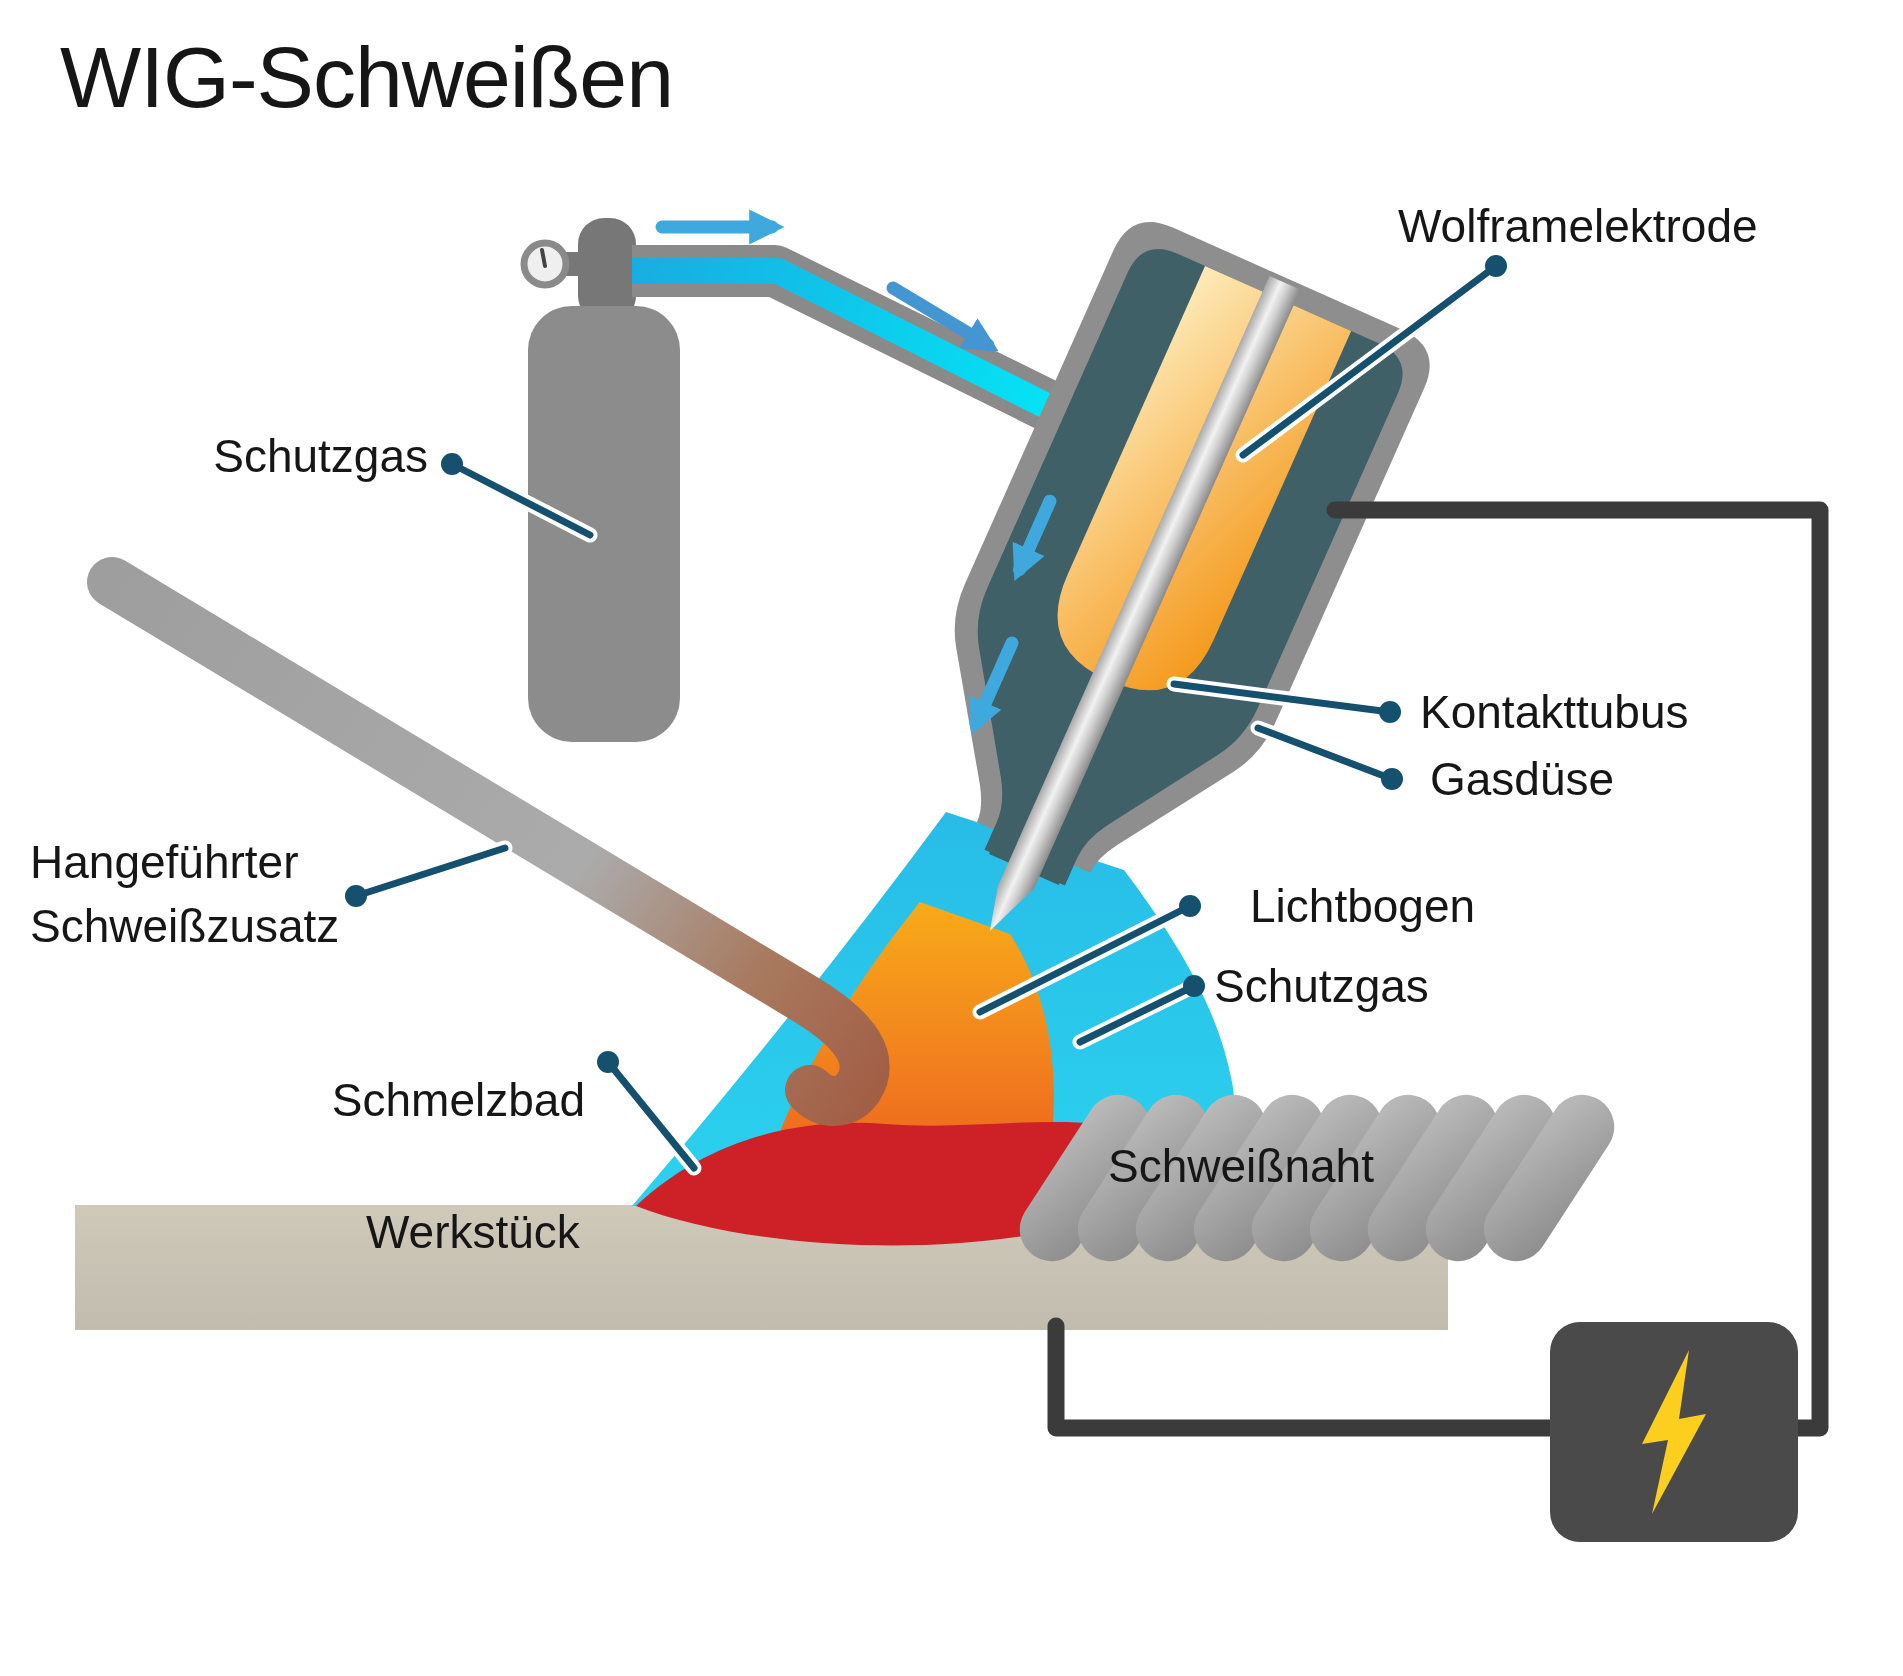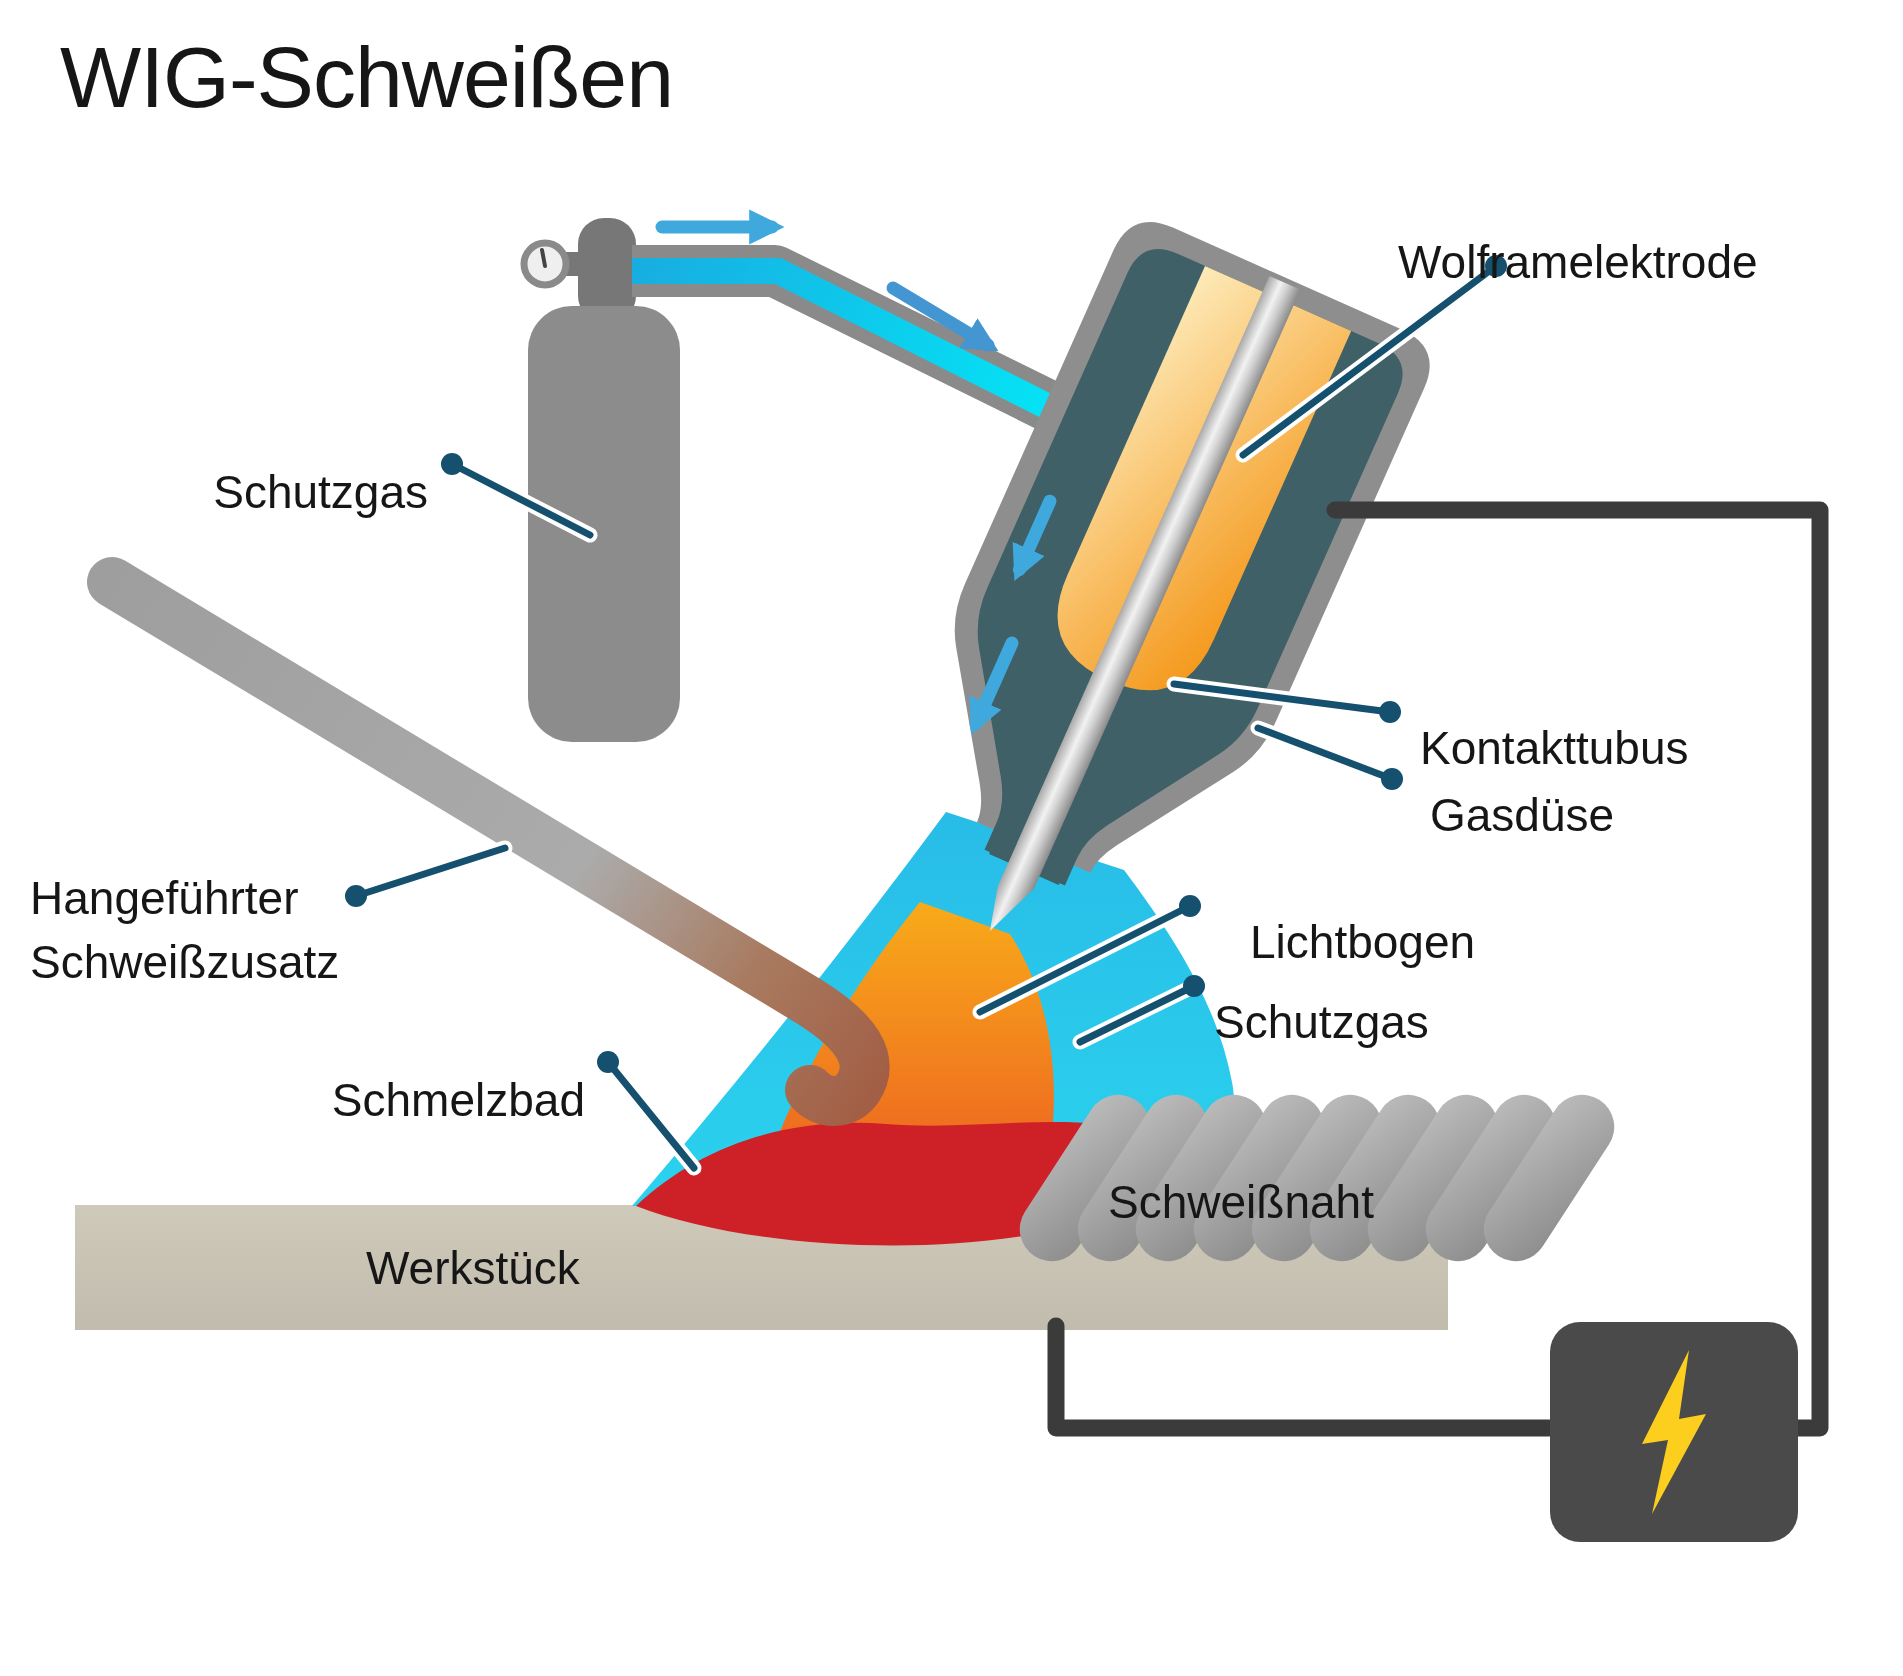--- a/index.html
+++ b/index.html
@@ -1,21 +1,21 @@
 <!DOCTYPE html>
 <html style="--text-dark: #161616; --leader-blue: #15516f; --arrow-blue: #3fa9de; --melt-red: #ce2127; --torch-teal: #3e6066; --torch-border: #8e8e8e; --cylinder-gray: #8c8c8c; --valve-gray: #777777; --wire-dark: #3b3b3b; --power-box: #4a4a4a; --bolt-yellow: #fccf1e;"><head>
 <meta charset="utf-8">
 <style>
   html,body{margin:0;padding:0;background:#ffffff;}
   body{width:1903px;height:1676px;position:relative;overflow:hidden;
        font-family:"Liberation Sans","DejaVu Sans",sans-serif;}
   #stage{position:absolute;inset:0;}
   svg{position:absolute;left:0;top:0;}
   .lbl{position:absolute;color:var(--text-dark,#161616);font-size:46px;line-height:1.05;
-       white-space:nowrap;letter-spacing:0px;margin-top:36px;}
+       white-space:nowrap;letter-spacing:0px;}
   .lbl.right{text-align:right;}
   #title{position:absolute;left:60px;top:28px;font-size:86px;color:var(--text-dark,#161616);
          letter-spacing:-1px;}
 </style>
 </head>
 <body>
 
 <div id="stage">
 
 <svg width="1903" height="1676" viewBox="0 0 1903 1676">
@@ -171,19 +171,19 @@
 
 <div class="lbl" style="left:1430px;top:755px">Gasdüse</div>
 
 <div class="lbl" style="left:1250px;top:882px">Lichtbogen</div>
 
 <div class="lbl" style="left:1214px;top:962px">Schutzgas</div>
 
 <div class="lbl" style="left:30px;top:838px">Hangeführter</div>
 <div class="lbl" style="left:30px;top:902px">Schweißzusatz</div>
 
-<div class="lbl right" style="left:300px;top:1040px;width:285px">Schmelzbad</div>
+<div class="lbl right" style="left:300px;top:1076px;width:285px">Schmelzbad</div>
 
 <div class="lbl" style="left:1108px;top:1142px">Schweißnaht</div>
 
 <div class="lbl" style="left:366px;top:1208px">Werkstück</div>
 
 </div>
 
 </body></html>

